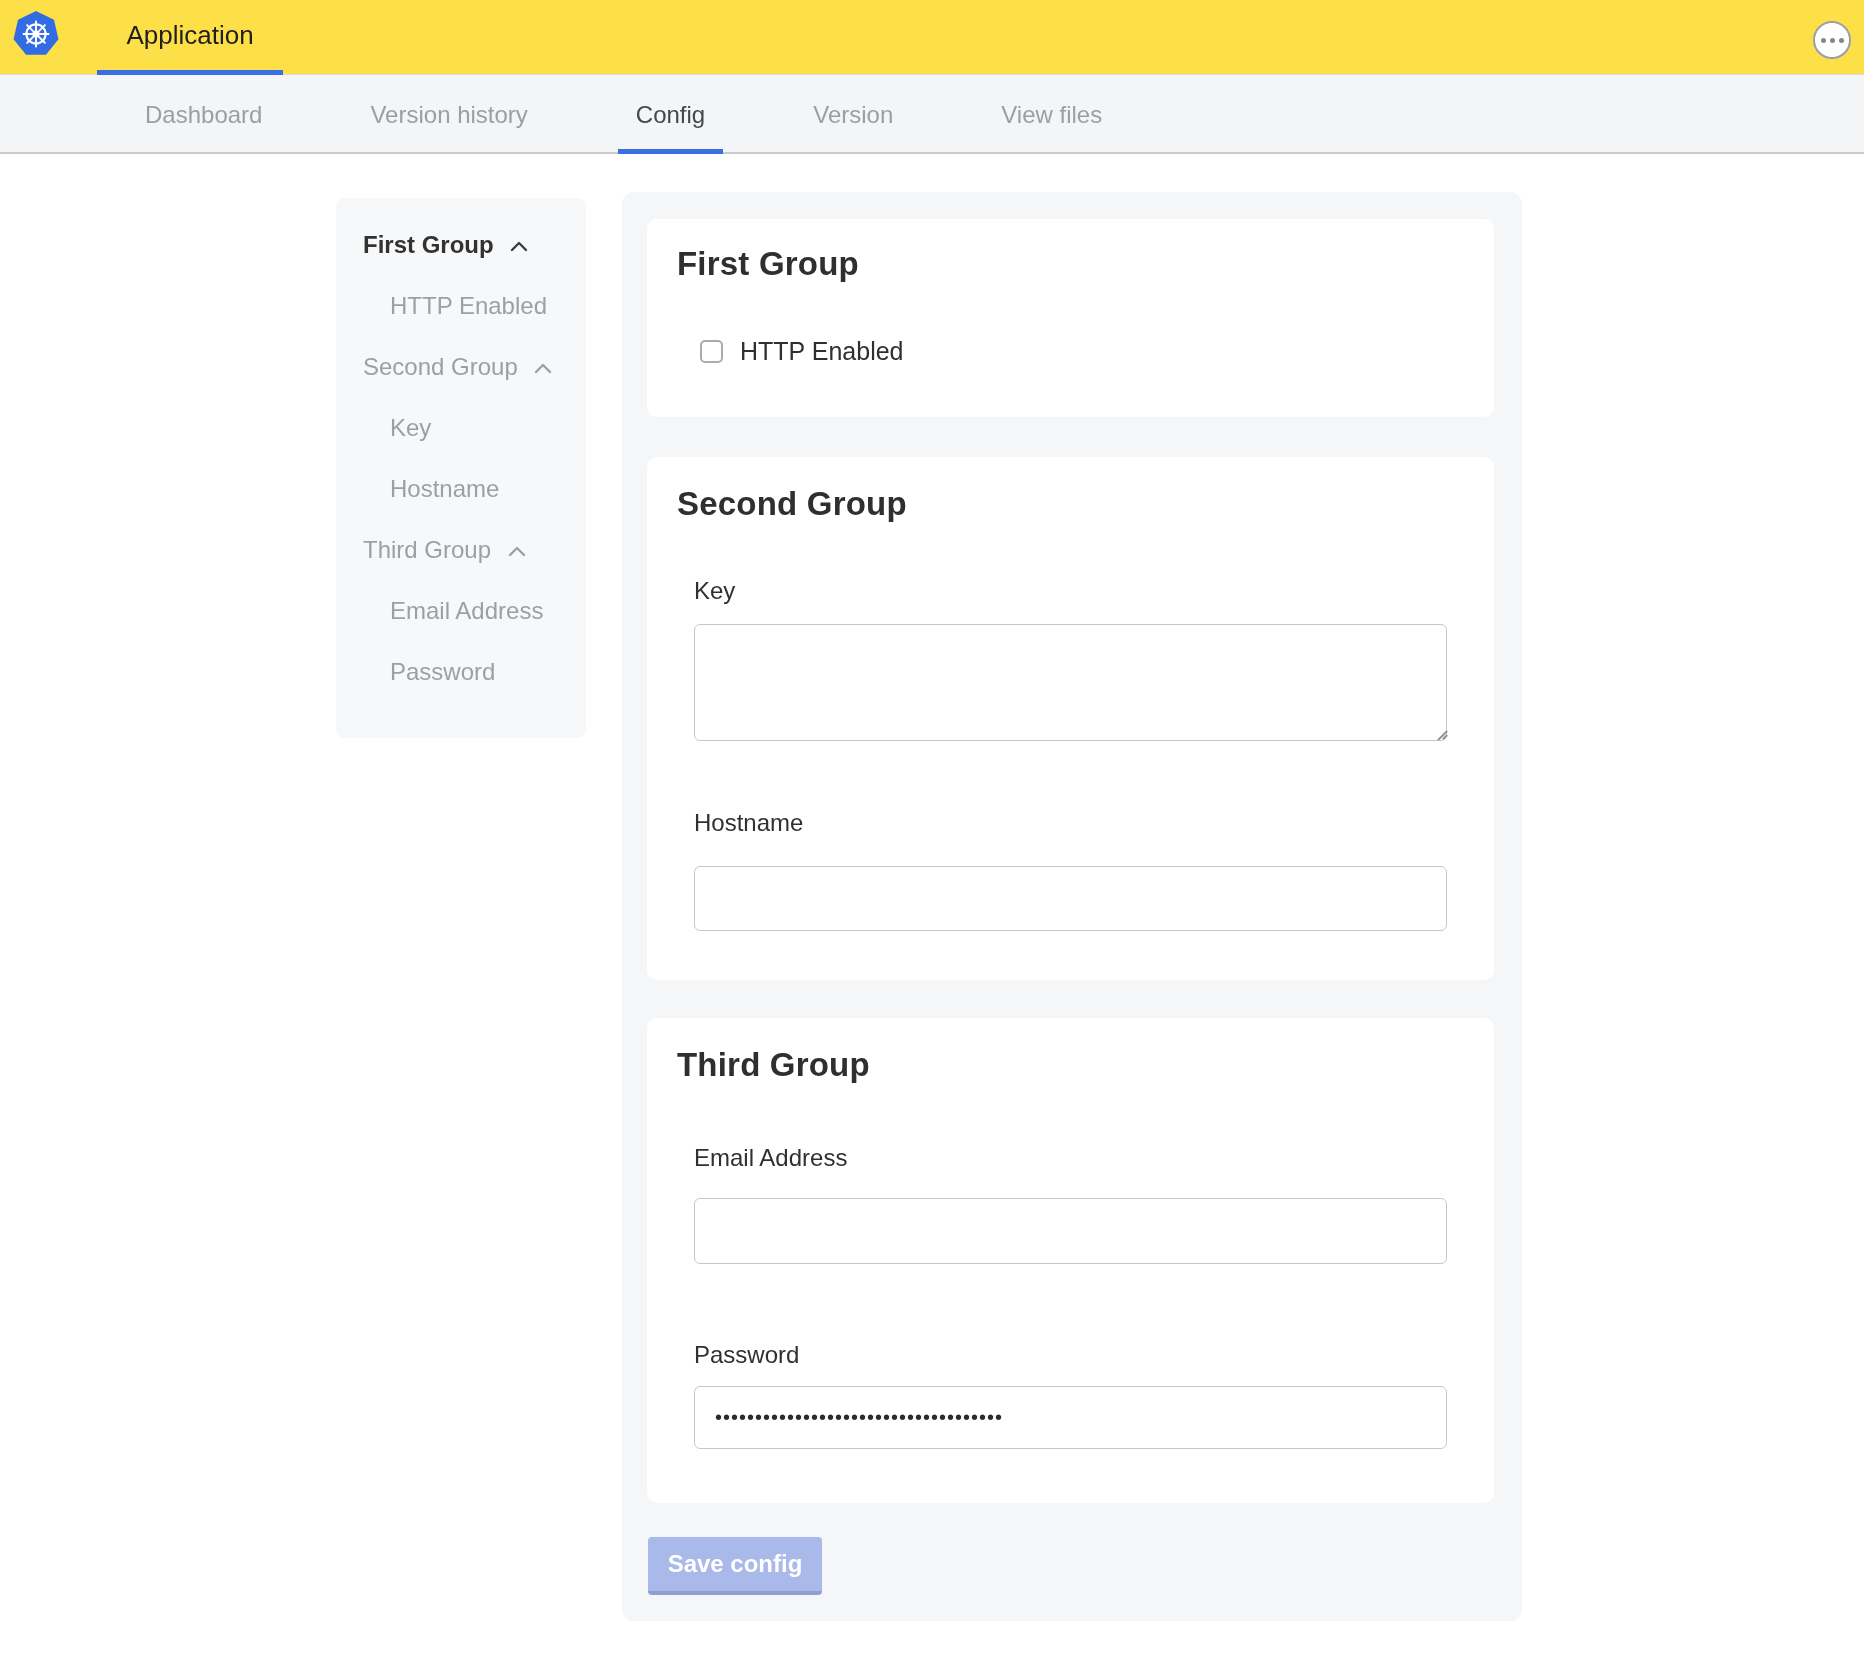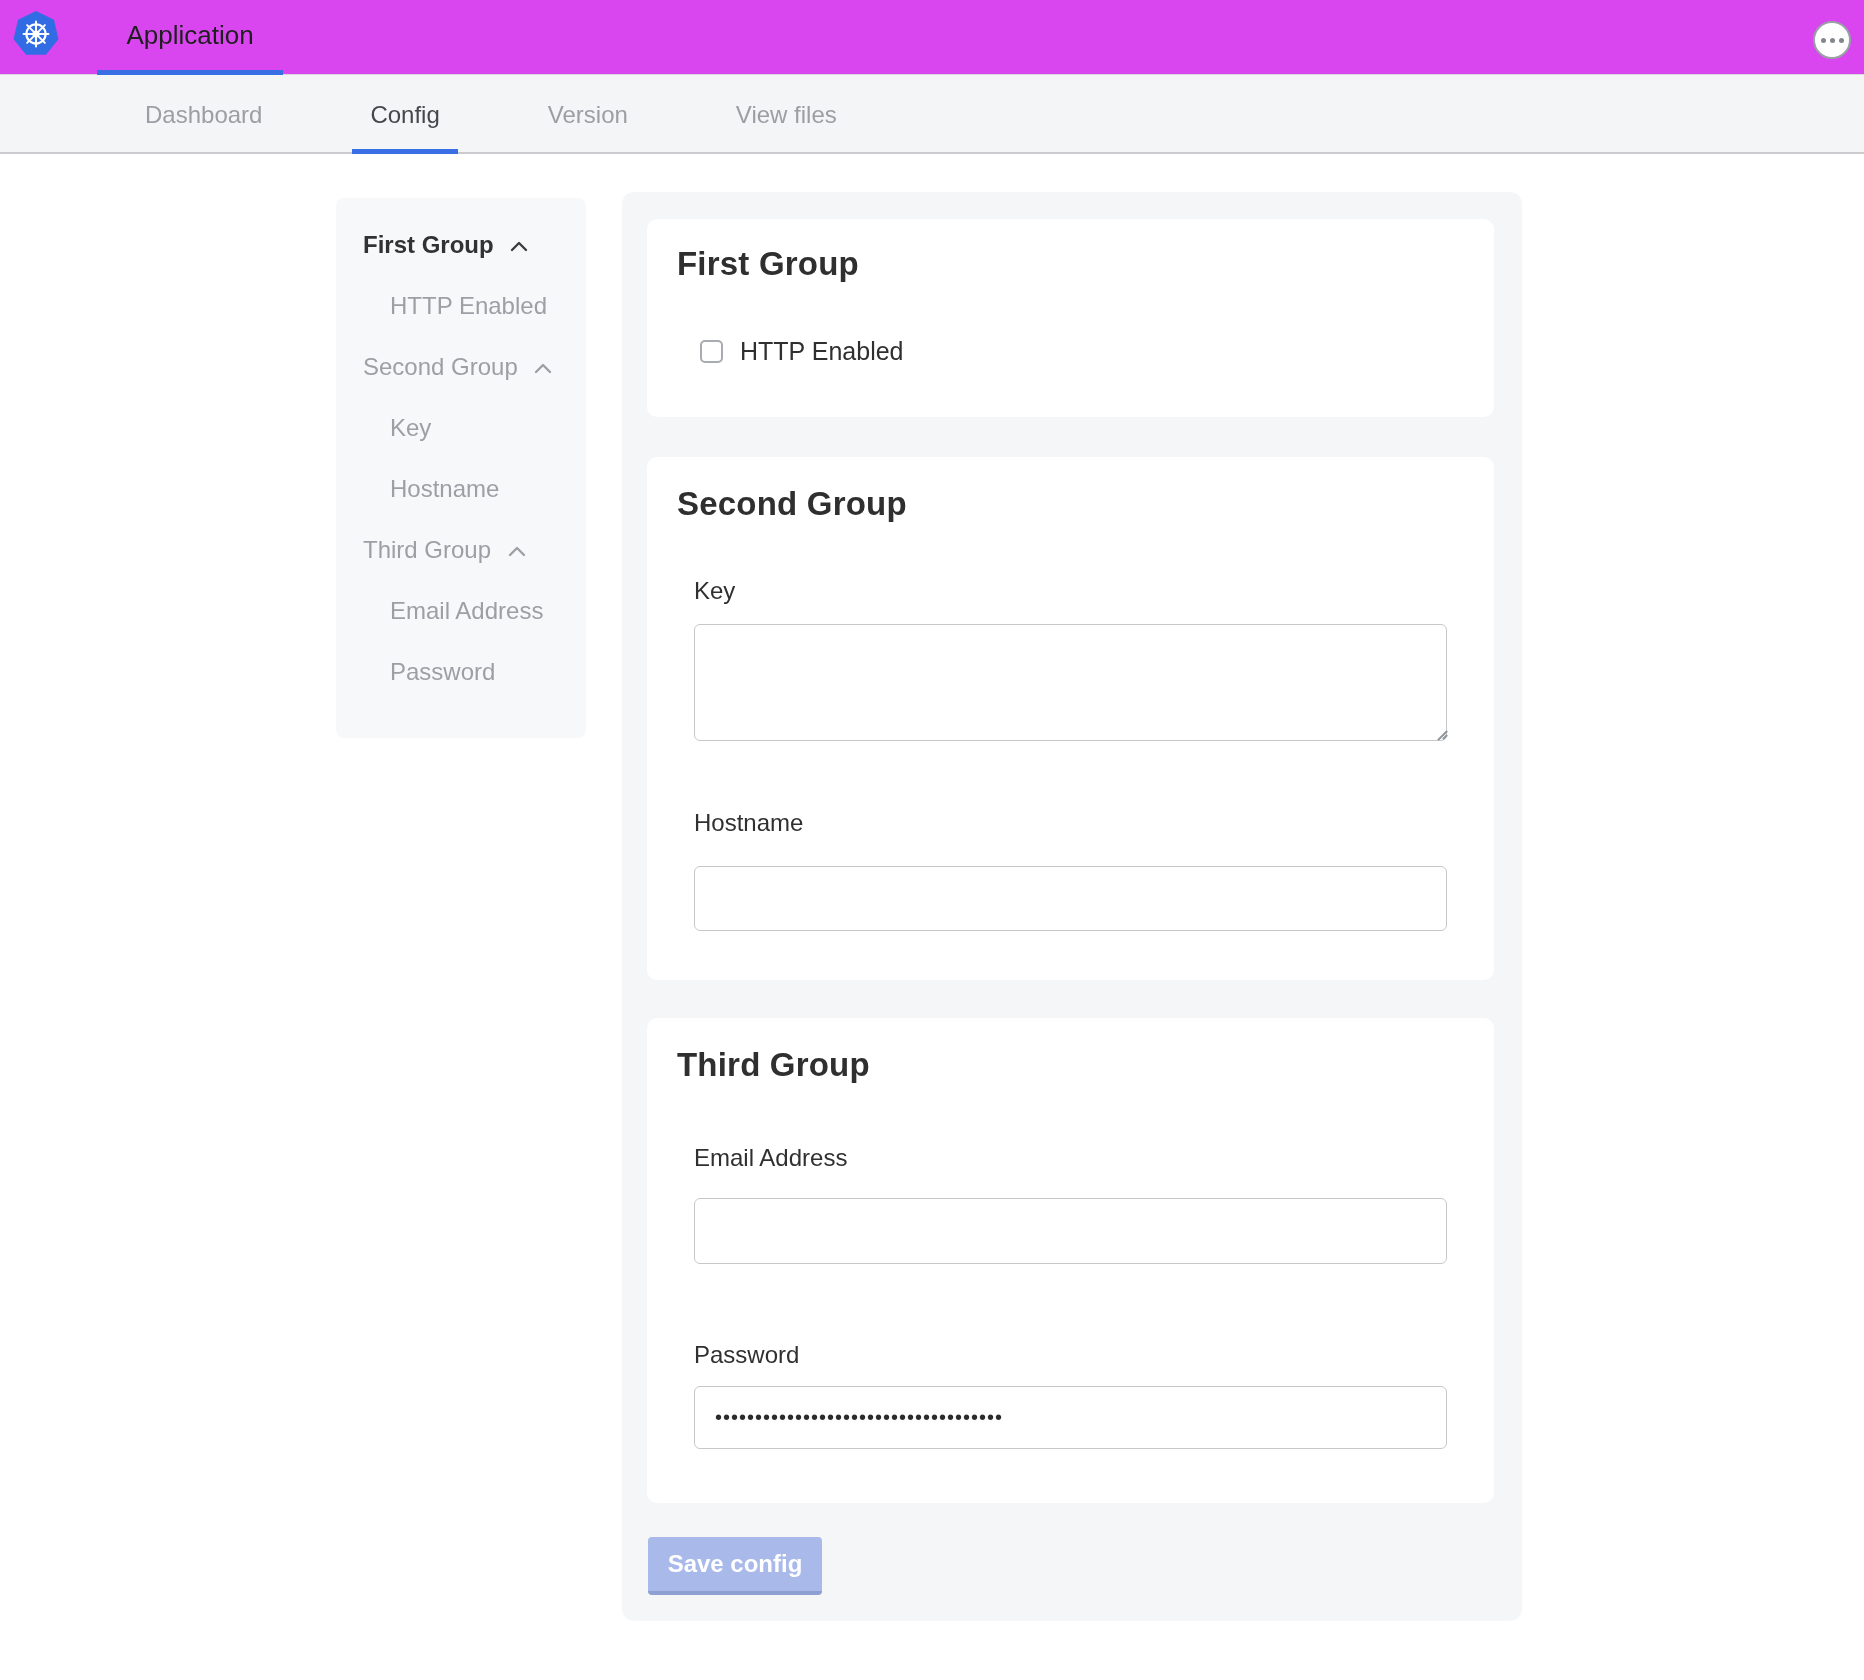--- a/index.html
+++ b/index.html
@@ -1,21 +1,21 @@
 <!DOCTYPE html>
 <html><head>
 <meta charset="utf-8">
 <style>
   * { box-sizing: border-box; margin: 0; padding: 0; }
   html,body { width:1864px; height:1680px; background:#ffffff;
     font-family:"Liberation Sans", sans-serif; overflow:hidden; position:relative; }
 
   
   .topbar { position:absolute; left:0; top:0; width:1864px; height:75px;
-    background:#d946ef; border-bottom:1px solid #d9d9d9; }
+    background:#fde047; border-bottom:1px solid #d9d9d9; }
   .logo { position:absolute; left:12px; top:10px; width:48px; height:48px; }
   .app-tab { position:absolute; left:97px; top:0; width:186px; height:75px;
     display:flex; align-items:center; justify-content:center;
     border-bottom:5px solid #3a6ee4; font-size:26px; color:#1f1f1f; cursor:pointer; }
   .menu-btn { position:absolute; left:1813px; top:21px; width:38px; height:38px;
     border:2px solid #9aa0a5; border-radius:50%; display:flex; align-items:center;
     justify-content:center; gap:4px; background:#fff; cursor:pointer; }
   .menu-btn i { width:5px; height:5px; border-radius:50%; background:#83878c; display:block; }
 
   
@@ -96,20 +96,21 @@
   <div class="menu-btn">
     <i></i>
     <i></i>
     <i></i>
   </div>
 </div>
 
 <div class="navbar">
   <div class="nav-tabs">
     <div class="nav-tab">Dashboard</div>
+    <div class="nav-tab">Version history</div>
     <div class="nav-tab active">Config</div>
     <div class="nav-tab">Version</div>
     <div class="nav-tab">View files</div>
   </div>
 </div>
 
 <div class="sidebar">
   <div class="side-item group active">
     <span>First Group</span>
     <svg class="chev" width="18" height="11" viewBox="0 0 18 11">

